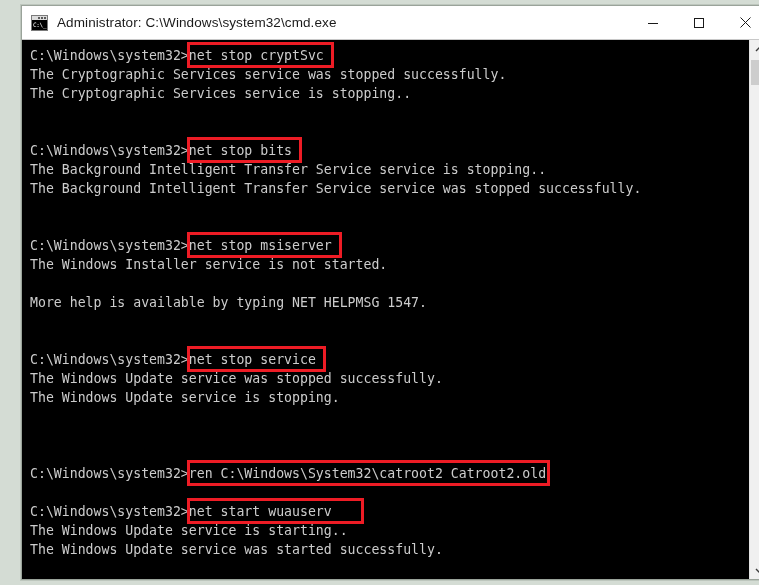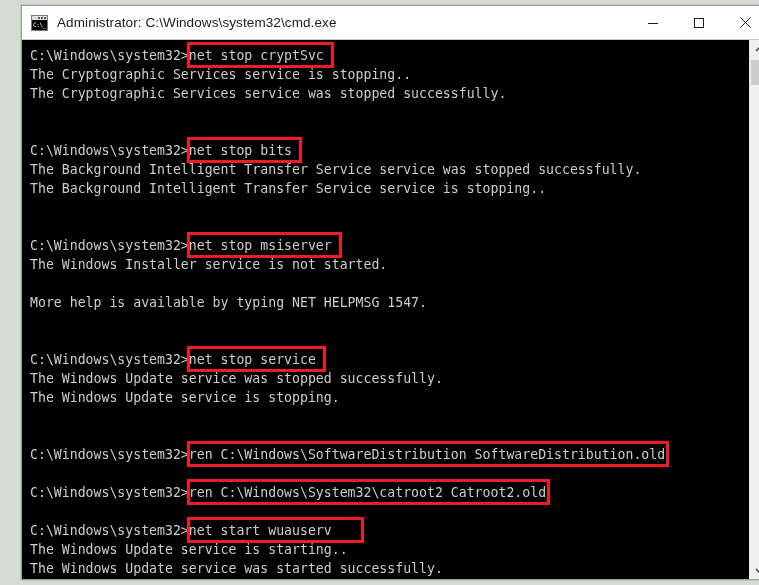--- a/index.html
+++ b/index.html
@@ -223,41 +223,40 @@
           <line x1="1.5" y1="1.5" x2="11.5" y2="11.5" stroke="#1a1a1a" stroke-width="1"></line>
           <line x1="11.5" y1="1.5" x2="1.5" y2="11.5" stroke="#1a1a1a" stroke-width="1"></line>
         </svg>
       </button>
     </div>
   </div>
 
   <div class="console-wrap">
     <div class="console" id="console">
         <div class="line cmdline"><span>C:\Windows\system32&gt;</span><span class="hl pad-a">net stop cryptSvc</span></div>
+        <div class="line">The Cryptographic Services service was stopped successfully.</div>
         <div class="line">The Cryptographic Services service is stopping..</div>
-        <div class="line">The Cryptographic Services service was stopped successfully.</div>
         <div class="line blank">&nbsp;</div>
         <div class="line blank">&nbsp;</div>
         <div class="line cmdline"><span>C:\Windows\system32&gt;</span><span class="hl pad-a">net stop bits</span></div>
+        <div class="line">The Background Intelligent Transfer Service service is stopping..</div>
         <div class="line">The Background Intelligent Transfer Service service was stopped successfully.</div>
-        <div class="line">The Background Intelligent Transfer Service service is stopping..</div>
         <div class="line blank">&nbsp;</div>
         <div class="line blank">&nbsp;</div>
         <div class="line cmdline"><span>C:\Windows\system32&gt;</span><span class="hl pad-a">net stop msiserver</span></div>
         <div class="line">The Windows Installer service is not started.</div>
         <div class="line blank">&nbsp;</div>
         <div class="line">More help is available by typing NET HELPMSG 1547.</div>
         <div class="line blank">&nbsp;</div>
         <div class="line blank">&nbsp;</div>
         <div class="line cmdline"><span>C:\Windows\system32&gt;</span><span class="hl pad-a">net stop service</span></div>
         <div class="line">The Windows Update service was stopped successfully.</div>
         <div class="line">The Windows Update service is stopping.</div>
         <div class="line blank">&nbsp;</div>
         <div class="line blank">&nbsp;</div>
-        <div class="line cmdline"><span>C:\Windows\system32&gt;</span><span class="hl pad-c">ren C:\Windows\SoftwareDistribution SoftwareDistribution.old</span></div>
         <div class="line blank">&nbsp;</div>
         <div class="line cmdline"><span>C:\Windows\system32&gt;</span><span class="hl pad-c">ren C:\Windows\System32\catroot2 Catroot2.old</span></div>
         <div class="line blank">&nbsp;</div>
         <div class="line cmdline"><span>C:\Windows\system32&gt;</span><span class="hl pad-b">net start wuauserv</span></div>
         <div class="line">The Windows Update service is starting..</div>
         <div class="line">The Windows Update service was started successfully.</div>
         <div class="line blank">&nbsp;</div>
       </div>
 
     <div class="scrollbar">

